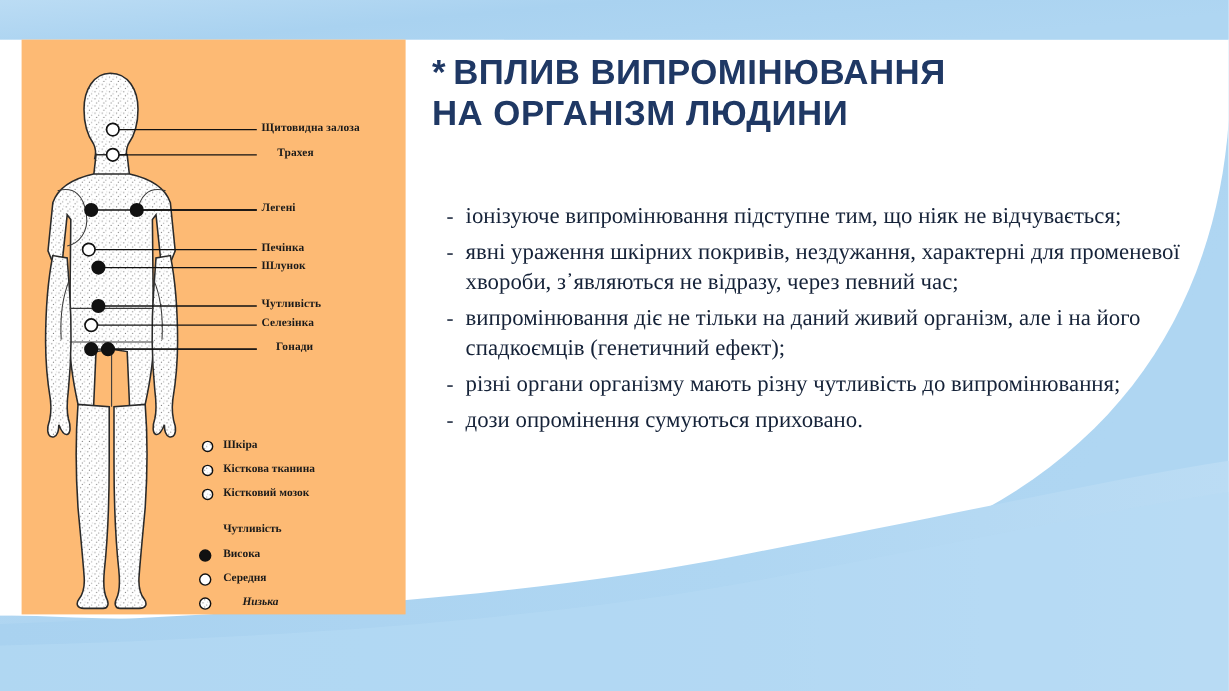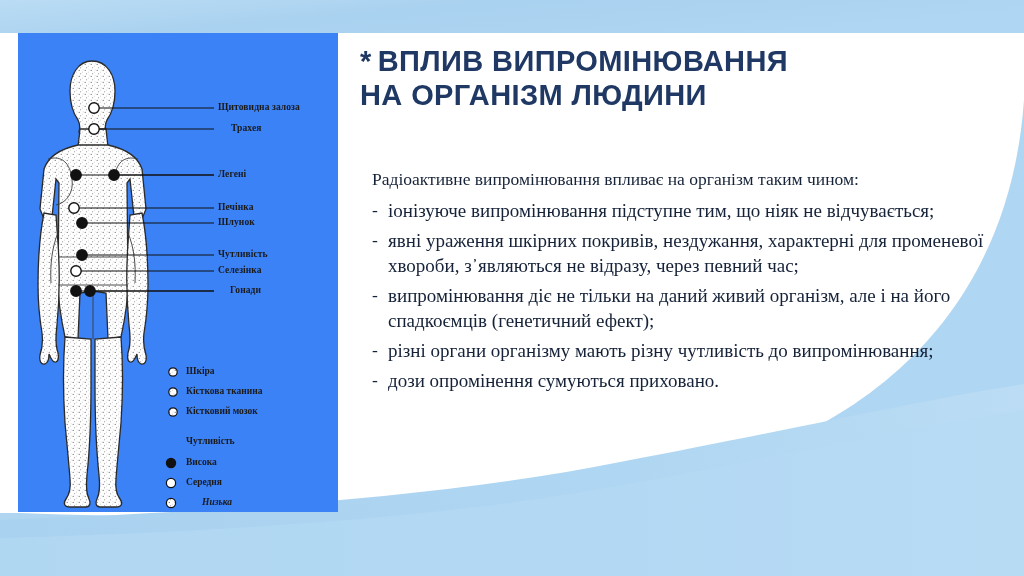--- a/index.html
+++ b/index.html
@@ -28,21 +28,21 @@
   }
   .bg-svg { display: block; }
 
   
   #illustration {
     position: absolute;
     left: 18px;
     top: 33px;
     width: 320px;
     height: 479px;
-    background: #3b82f6;
+    background: #fdba74;
     overflow: hidden;
   }
   .fig-svg { display: block; }
 
   .anat-label {
     position: absolute;
     font-family: "Liberation Serif", serif;
     font-weight: bold;
     font-size: 9.5px;
     color: #1a1a1a;
@@ -325,21 +325,20 @@
   </div>
 
   <div id="title-block">
     <div class="title-line">
       <span class="asterisk">*</span><span>ВПЛИВ ВИПРОМІНЮВАННЯ</span>
     </div>
     <div class="title-line">НА ОРГАНІЗМ ЛЮДИНИ</div>
   </div>
 
   <div id="body-block">
-    <p class="lead">Радіоактивне випромінювання впливає на організм таким чином:</p>
 
     <div class="bullet-row">
       <span class="dash">-</span>
       <span class="btext">іонізуюче випромінювання підступне тим, що ніяк не відчувається;</span>
     </div>
     <div class="bullet-row">
       <span class="dash">-</span>
       <span class="btext">явні ураження шкірних покривів, нездужання, характерні для променевої хвороби,  з᾽являються не відразу, через певний час;</span>
     </div>
     <div class="bullet-row">

